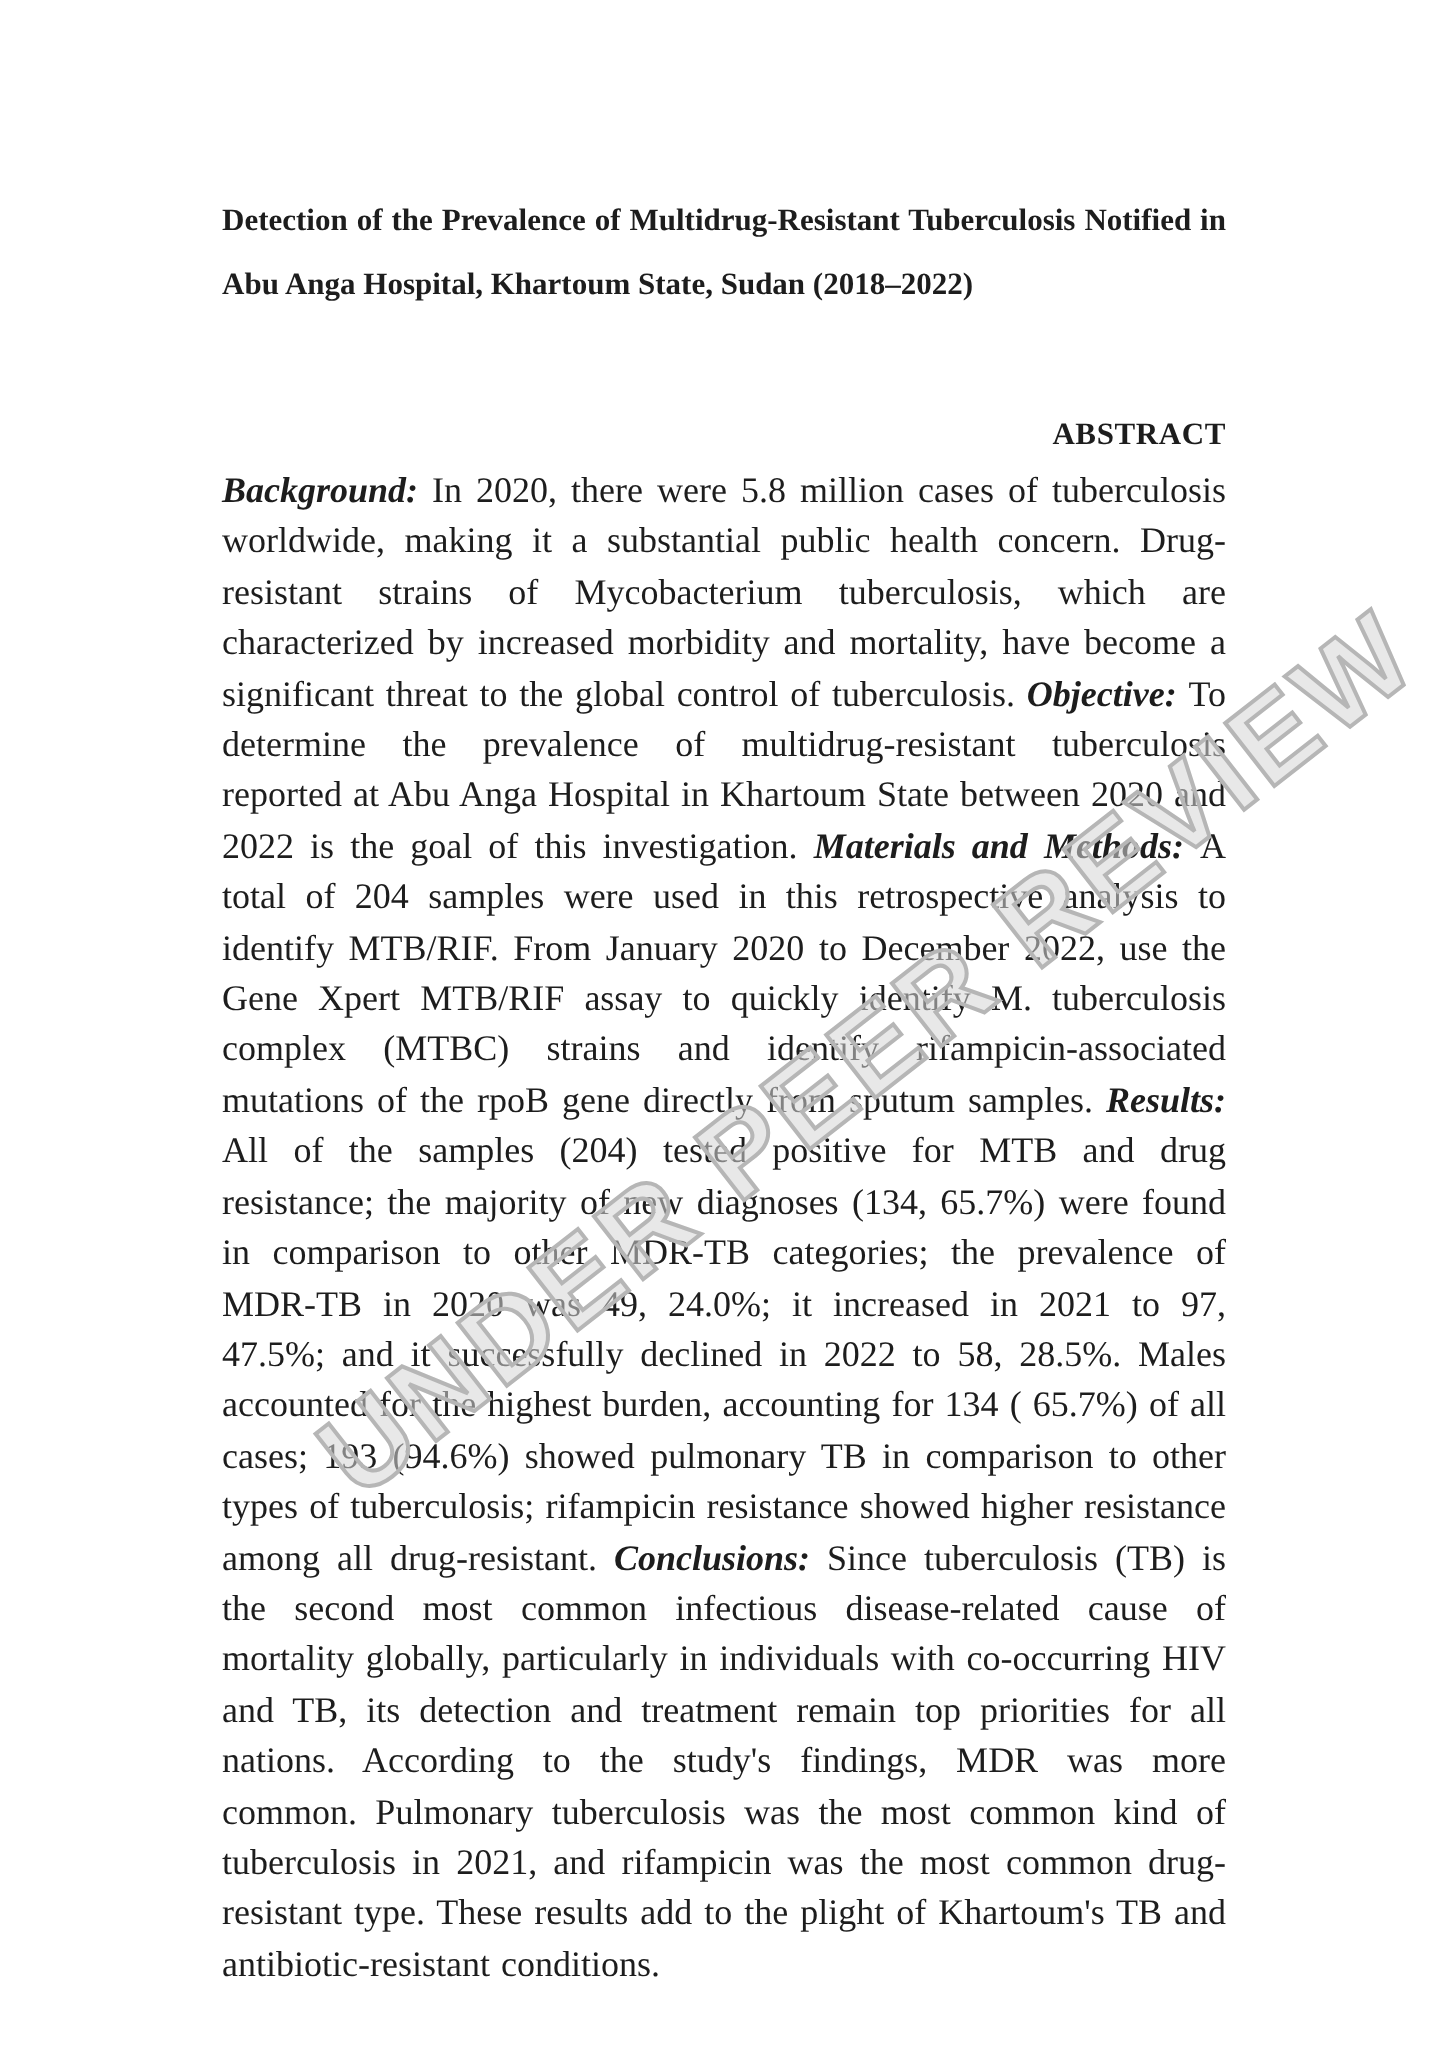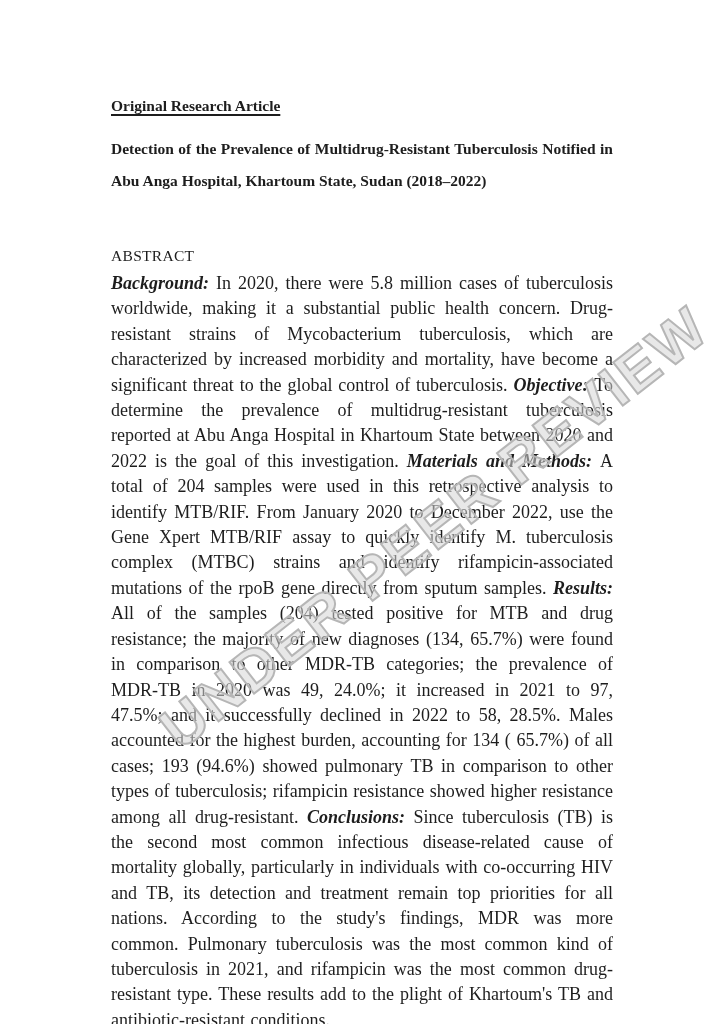--- a/index.html
+++ b/index.html
@@ -37,24 +37,25 @@
   .paper-title {
     font-size: 15.5px;
     font-weight: bold;
     line-height: 32px;
     text-align: justify;
     text-align-last: left;
     margin: 0 0 0 0;
   }
   .abstract-heading {
     font-size: 15.5px;
-    font-weight: normal;
+    font-weight: bold;
     line-height: 22px;
     margin: 48px 0 4px 0;
     letter-spacing: 0.3px;
+    text-align: right;
   }
   .abstract-paragraph {
     font-size: 18px;
     line-height: 25.4px;
     text-align: justify;
     text-align-last: left;
     margin: 0;
     word-spacing: 1px;
   }
   .keywords-line {
@@ -90,23 +91,20 @@
 </style>
 </head>
 <body>
 
 <div class="page">
 
   <div class="watermark" style="-webkit-text-stroke: 2px rgb(182, 182, 182);">UNDER PEER REVIEW</div>
 
   <div class="content">
 
-    <div class="article-type">
-      <span class="underlined">Original Research Article</span>
-    </div>
 
     <div class="paper-title">Detection of the Prevalence of Multidrug-Resistant Tuberculosis Notified in Abu Anga Hospital, Khartoum State, Sudan (2018–2022)</div>
 
     <div class="abstract-heading">ABSTRACT</div>
 
     <p class="abstract-paragraph"><span class="run-bolditalic">Background: </span><span class="run-normal">In 2020, there were 5.8 million cases of tuberculosis worldwide, making it a substantial public health concern. Drug-resistant strains of Mycobacterium tuberculosis, which are characterized by increased morbidity and mortality, have become a significant threat to the global control of tuberculosis. </span><span class="run-bolditalic">Objective: </span><span class="run-normal">To determine the prevalence of multidrug-resistant tuberculosis reported at Abu Anga Hospital in Khartoum State between 2020 and 2022 is the goal of this investigation. </span><span class="run-bolditalic">Materials and Methods: </span><span class="run-normal">A total of 204 samples were used in this retrospective analysis to identify MTB/RIF. From January 2020 to December 2022, use the Gene Xpert MTB/RIF assay to quickly identify M. tuberculosis complex (MTBC) strains and identify rifampicin-associated mutations of the rpoB gene directly from sputum samples. </span><span class="run-bolditalic">Results: </span><span class="run-normal">All of the samples (204) tested positive for MTB and drug resistance; the majority of new diagnoses (134, 65.7%) were found in comparison to other MDR-TB categories; the prevalence of MDR-TB in 2020 was 49, 24.0%; it increased in 2021 to 97, 47.5%; and it successfully declined in 2022 to 58, 28.5%. Males accounted for the highest burden, accounting for 134 ( 65.7%) of all cases; 193 (94.6%) showed pulmonary TB in comparison to other types of tuberculosis; rifampicin resistance showed higher resistance among all drug-resistant. </span><span class="run-bolditalic">Conclusions: </span><span class="run-normal">Since tuberculosis (TB) is the second most common infectious disease-related cause of mortality globally, particularly in individuals with co-occurring HIV and TB, its detection and treatment remain top priorities for all nations. According to the study's findings, MDR was more common. Pulmonary tuberculosis was the most common kind of tuberculosis in 2021, and rifampicin was the most common drug-resistant type. These results add to the plight of Khartoum's TB and antibiotic-resistant conditions.</span></p>
 
 
   </div>
 </div>

